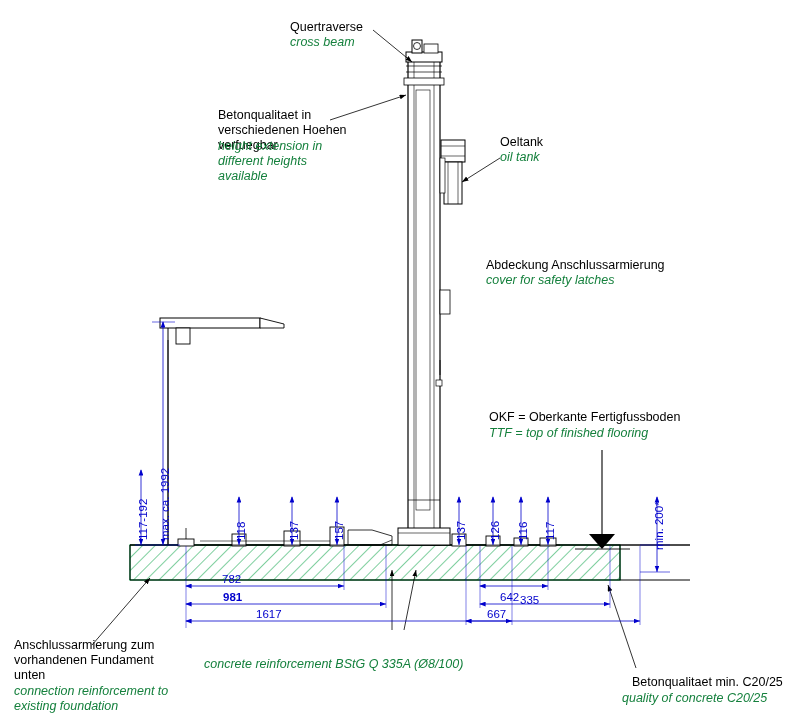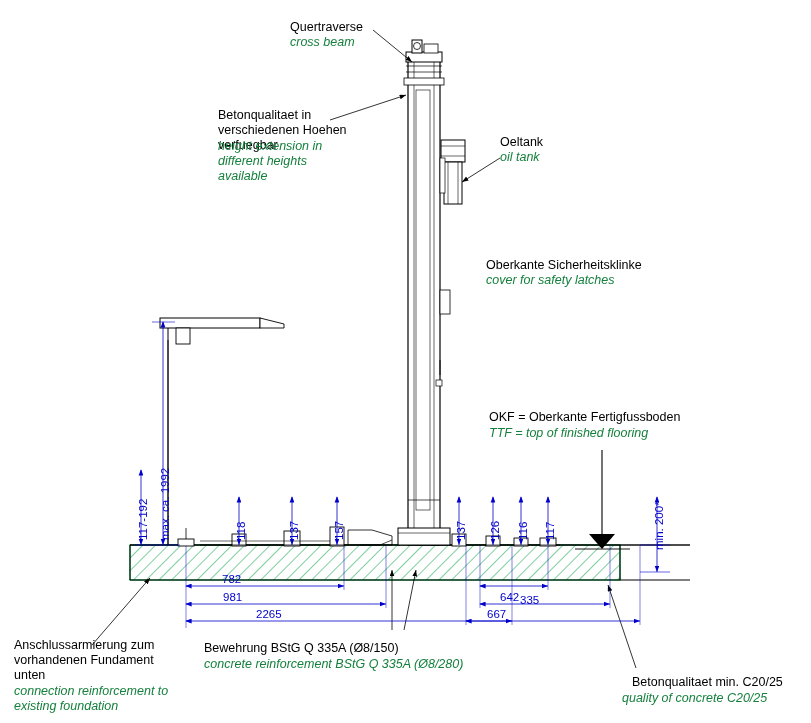--- a/index.html
+++ b/index.html
@@ -252,28 +252,27 @@
   <div class="lbl de" style="left:218px; top:108px;">Betonqualitaet in
 verschiedenen Hoehen
 verfuegbar</div>
   <div class="lbl en" style="left:218px; top:139px;">height extension in
 different heights
 available</div>
 
   <div class="lbl de" style="left:500px; top:135px;">Oeltank</div>
   <div class="lbl en" style="left:500px; top:150px;">oil tank</div>
 
-  <div class="lbl de" style="left:486px; top:258px;">Oberkante Sicherheitsklinke</div>
+  <div class="lbl de" style="left:486px; top:258px;">Abdeckung Anschlussarmierung</div>
   <div class="lbl en" style="left:486px; top:273px;">cover for safety latches</div>
 
   <div class="lbl en" style="left:489px; top:426px;">TTF = top of finished flooring</div>
   <div class="lbl de" style="left:489px; top:410px;">OKF = Oberkante Fertigfussboden</div>
 
-  <div class="lbl de" style="left:204px; top:641px;">Bewehrung BStG Q 335A (Ø8/150)</div>
-  <div class="lbl en" style="left:204px; top:657px;">concrete reinforcement BStG Q 335A (Ø8/280)</div>
+  <div class="lbl en" style="left:204px; top:657px;">concrete reinforcement BStG Q 335A (Ø8/100)</div>
 
   <div class="lbl de" style="left:14px; top:638px;">Anschlussarmierung zum
 vorhandenen Fundament
 unten</div>
   <div class="lbl en" style="left:14px; top:684px;">connection reinforcement to
 existing foundation</div>
 
   <div class="lbl de" style="left:622px; top:675px;margin-left:10px;">Betonqualitaet min. C20/25</div>
   <div class="lbl en" style="left:622px; top:691px;">quality of concrete C20/25</div>
 
@@ -282,20 +281,20 @@
   <div class="dim vert" style="left:235px; top:540px;">118</div>
   <div class="dim vert" style="left:288px; top:540px;">137</div>
   <div class="dim vert" style="left:333px; top:540px;">157</div>
   <div class="dim vert" style="left:455px; top:540px;">137</div>
   <div class="dim vert" style="left:489px; top:540px;">126</div>
   <div class="dim vert" style="left:517px; top:540px;">116</div>
   <div class="dim vert" style="left:544px; top:540px;">117</div>
   <div class="dim vert" style="left:653px; top:550px;">min. 200*</div>
 
   <div class="dim" style="left:222px; top:573px;">782</div>
-  <div class="dim" style="left:223px; top:591px;">981</div>
-  <div class="dim" style="left:256px; top:608px;">2265</div>
+  <div class="dim" style="left:223px; top:591px;font-weight:bold;">981</div>
+  <div class="dim" style="left:256px; top:608px;">1617</div>
   <div class="dim" style="left:520px; top:573px;margin-top:21px;">335</div>
   <div class="dim" style="left:500px; top:591px;">642</div>
   <div class="dim" style="left:487px; top:608px;">667</div>
 
 
 </div>
 
 </body></html>

